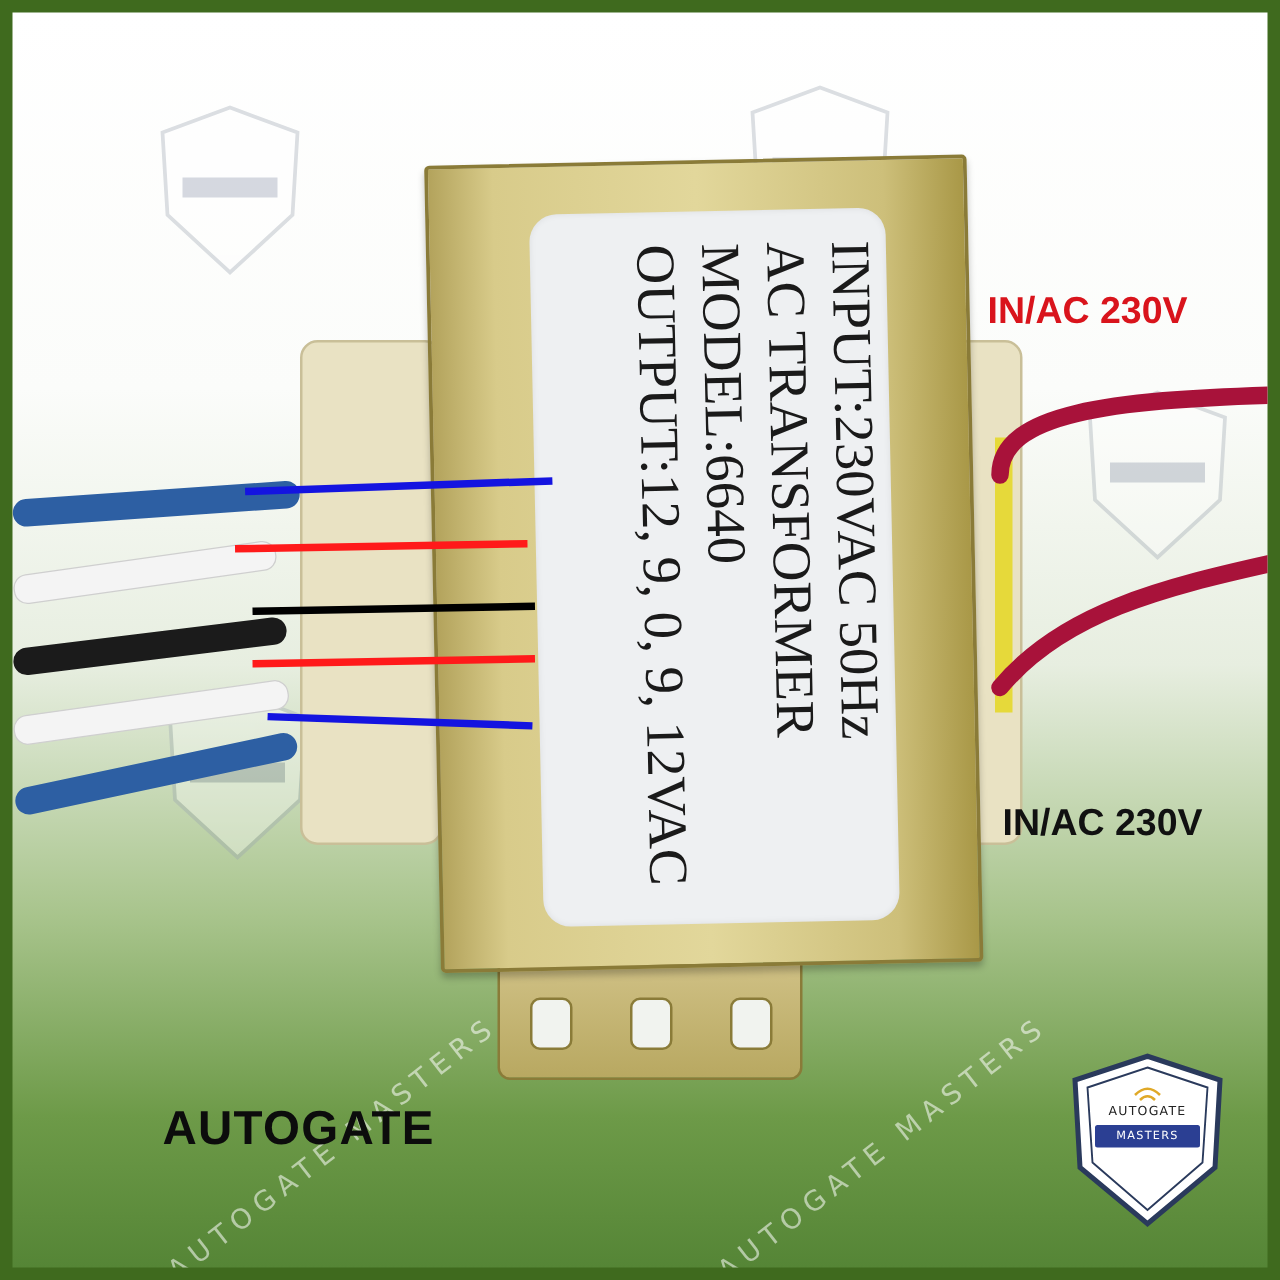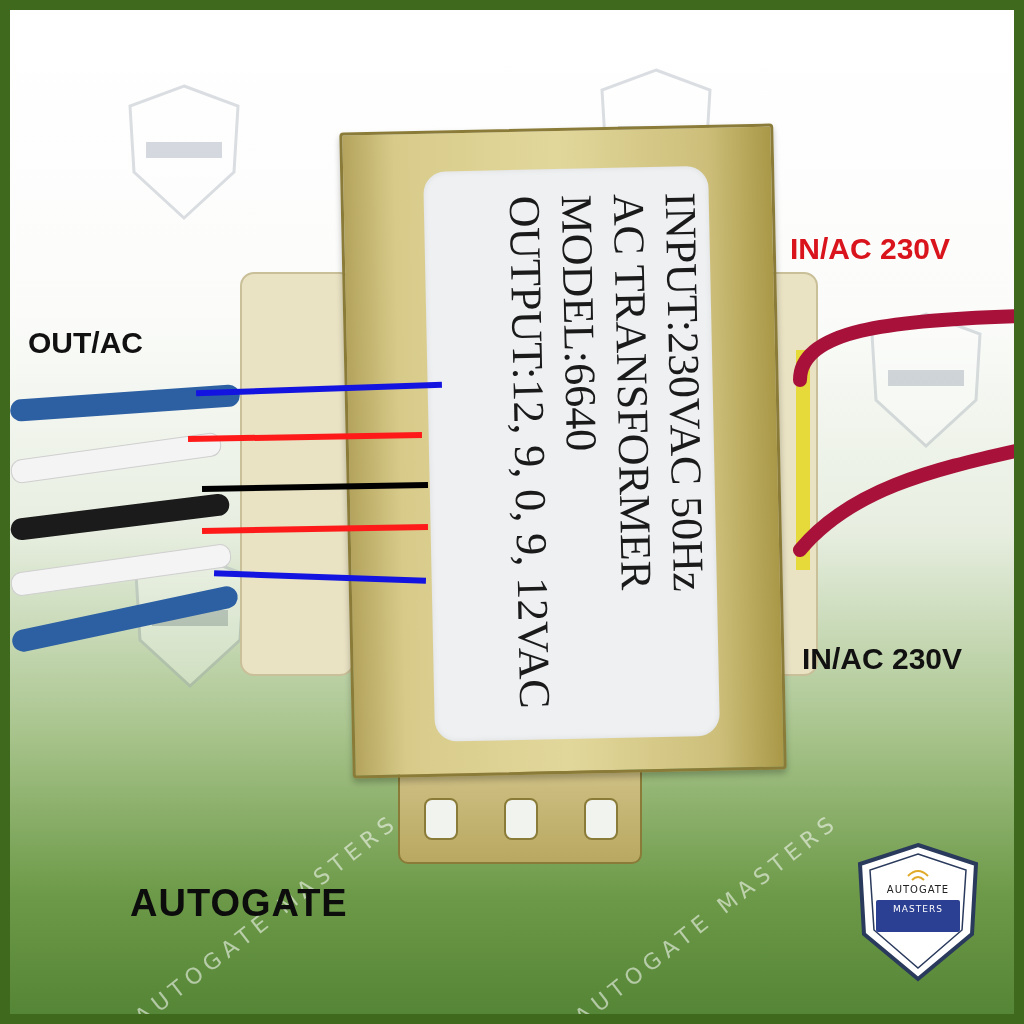--- a/index.html
+++ b/index.html
@@ -81,31 +81,30 @@
         </div>
       </div>
     </div>
 
     <div class="marker" style="left:186px;top:376px;width:246px;background:#1414e0;transform:rotate(-2deg);"></div>
     <div class="marker" style="left:178px;top:424px;width:234px;background:#ff1a1a;transform:rotate(-1deg);"></div>
     <div class="marker" style="left:192px;top:474px;width:226px;background:#000;transform:rotate(-1deg);"></div>
     <div class="marker" style="left:192px;top:516px;width:226px;background:#ff1a1a;transform:rotate(-1deg);"></div>
     <div class="marker" style="left:204px;top:564px;width:212px;background:#1414e0;transform:rotate(2deg);"></div>
 
-    <div class="cap" style="left:18px;top:316px;font-size:30px;color:#111;">OUT/AC</div>
     <div class="cap" style="left:780px;top:222px;font-size:30px;color:#d9141c;">IN/AC 230V</div>
     <div class="cap" style="left:792px;top:632px;font-size:30px;color:#111;">IN/AC 230V</div>
 
     <div class="cap" style="left:120px;top:872px;font-size:38px;color:#0c0c0c;letter-spacing:1px;">AUTOGATE</div>
 
     <div class="logo">
       <svg width="124" height="140" viewBox="0 0 124 140">
         <path d="M62 3 L120 22 L116 92 L62 137 L8 92 L4 22 Z" fill="#fff" stroke="#2a3a5c" stroke-width="4"></path>
         <path d="M62 12 L110 28 L106 88 L62 126 L18 88 L14 28 Z" fill="none" stroke="#2a3a5c" stroke-width="1.5"></path>
         <path d="M56 38 q6 -6 12 0" stroke="#e0a928" stroke-width="2" fill="none"></path>
         <path d="M52 34 q10 -10 20 0" stroke="#e0a928" stroke-width="2" fill="none"></path>
       </svg>
       <div style="position:absolute;left:0;top:42px;width:124px;text-align:center;font-size:10px;color:#222;letter-spacing:1px;">AUTOGATE</div>
-      <div style="position:absolute;left:20px;top:58px;width:84px;height:32px;background:#2b3f93;color:#fff;font-size:9px;line-height:18px;text-align:center;letter-spacing:1px;border-radius:2px;">MASTERS</div>
+      <div style="position:absolute;left:20px;top:58px;width:84px;height:18px;background:#2b3f93;color:#fff;font-size:9px;line-height:18px;text-align:center;letter-spacing:1px;border-radius:2px;">MASTERS</div>
     </div>
 
   </div>
 </div>
 
 </body></html>

